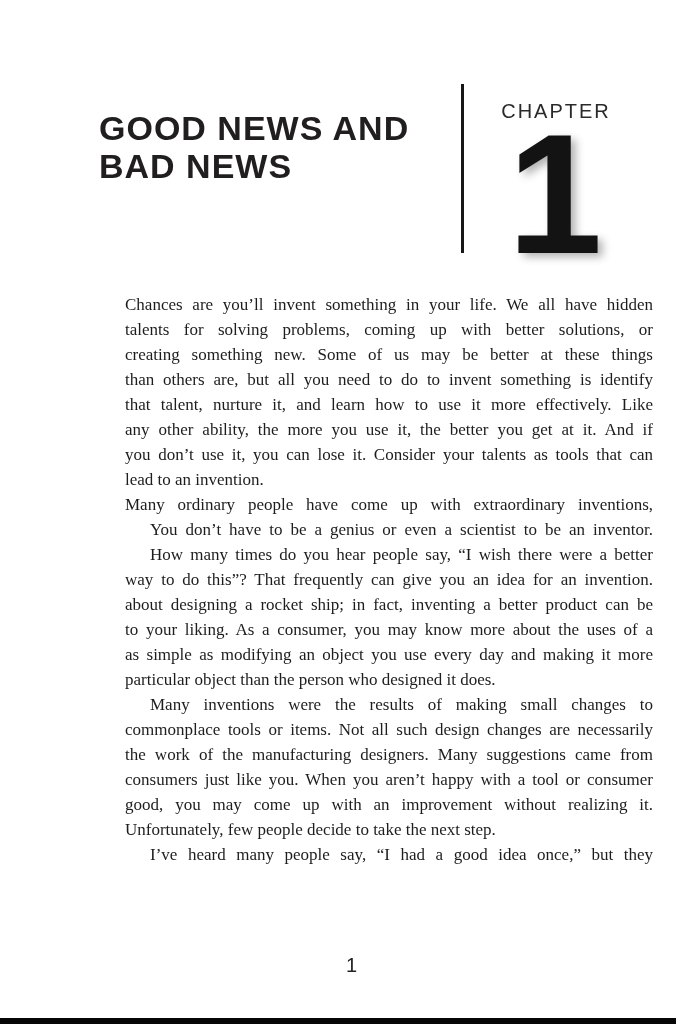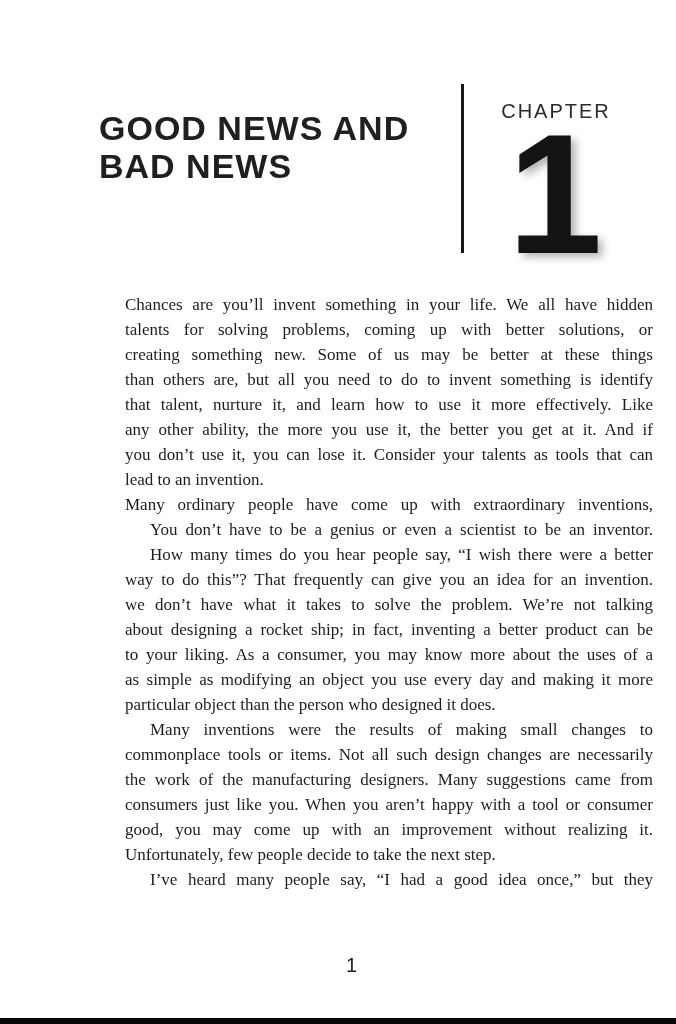--- a/index.html
+++ b/index.html
@@ -129,21 +129,20 @@
       <div class="body-line">creating something new. Some of us may be better at these things</div>
       <div class="body-line">than others are, but all you need to do to invent something is identify</div>
       <div class="body-line">that talent, nurture it, and learn how to use it more effectively. Like</div>
       <div class="body-line">any other ability, the more you use it, the better you get at it. And if</div>
       <div class="body-line">you don’t use it, you can lose it. Consider your talents as tools that can</div>
       <div class="body-line para-end">lead to an invention.</div>
       <div class="body-line">Many ordinary people have come up with extraordinary inventions,</div>
       <div class="body-line indent">You don’t have to be a genius or even a scientist to be an inventor.</div>
       <div class="body-line indent">How many times do you hear people say, “I wish there were a better</div>
       <div class="body-line">way to do this”? That frequently can give you an idea for an invention.</div>
-      <div class="body-line">we don’t have what it takes to solve the problem. We’re not talking</div>
       <div class="body-line">about designing a rocket ship; in fact, inventing a better product can be</div>
       <div class="body-line">to your liking. As a consumer, you may know more about the uses of a</div>
       <div class="body-line">as simple as modifying an object you use every day and making it more</div>
       <div class="body-line para-end">particular object than the person who designed it does.</div>
       <div class="body-line indent">Many inventions were the results of making small changes to</div>
       <div class="body-line">commonplace tools or items. Not all such design changes are necessarily</div>
       <div class="body-line">the work of the manufacturing designers. Many suggestions came from</div>
       <div class="body-line">consumers just like you. When you aren’t happy with a tool or consumer</div>
       <div class="body-line">good, you may come up with an improvement without realizing it.</div>
       <div class="body-line para-end">Unfortunately, few people decide to take the next step.</div>

